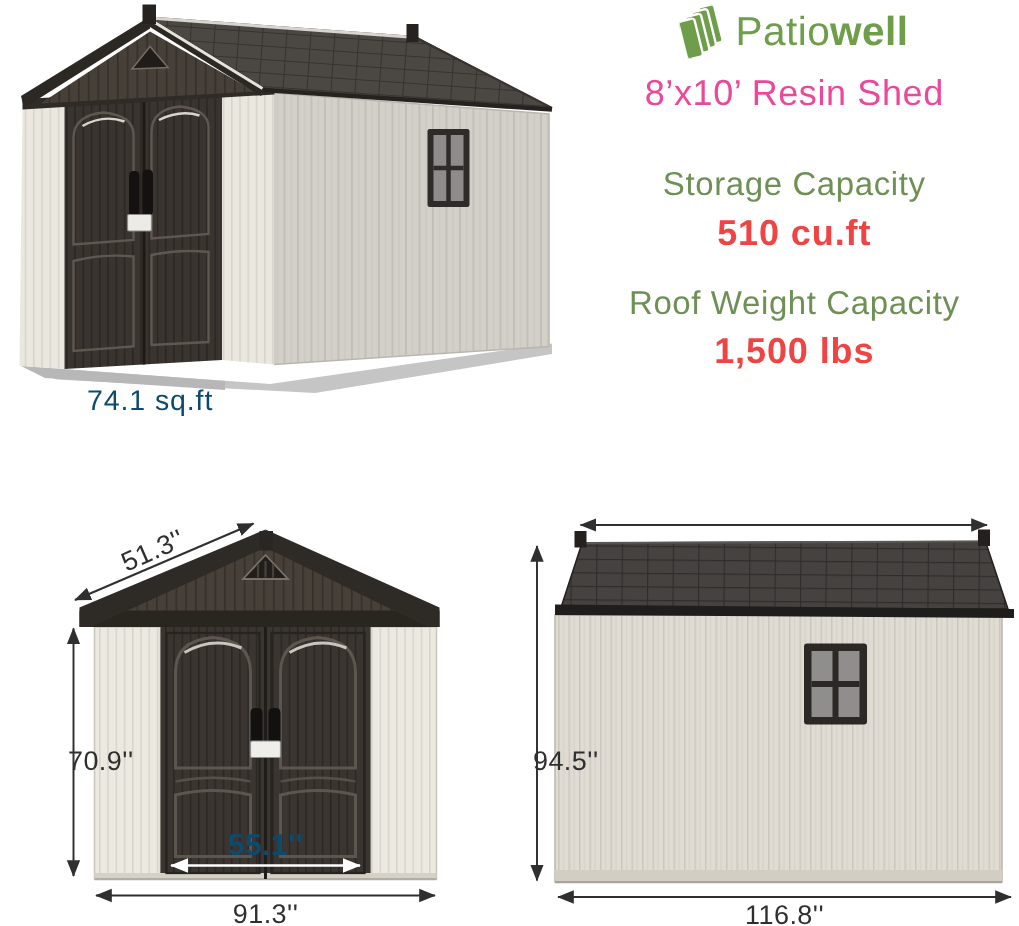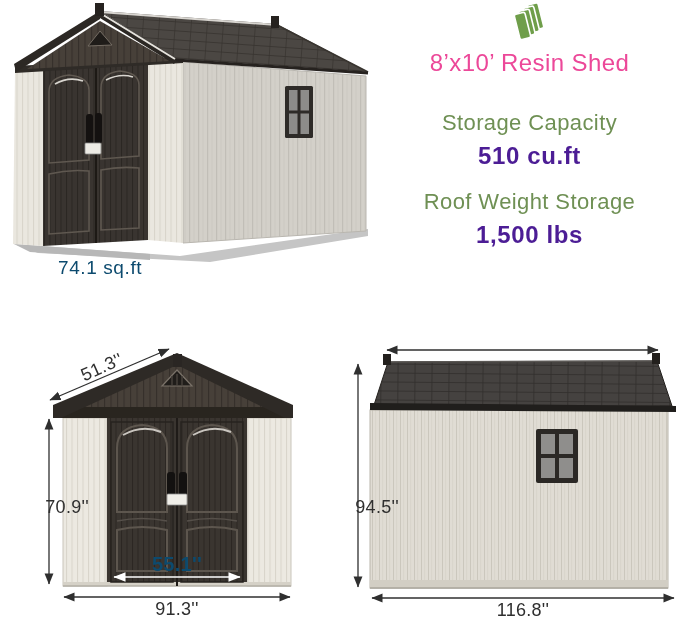--- a/index.html
+++ b/index.html
@@ -9,21 +9,21 @@
   }
   .abs{position:absolute;}
   svg{display:block;}
   
   .info{position:absolute;left:380px;top:0;width:299px;text-align:center;}
   .logo-row{position:absolute;left:0;top:3px;width:100%;display:flex;align-items:center;justify-content:center;gap:7px;}
   .logo-text{font-size:27px;color:#6f9e4a;letter-spacing:.3px;}
   .logo-text .bold{font-weight:700;}
   .title{position:absolute;left:0;top:49px;width:100%;font-size:24px;font-weight:400;color:#ec4899;letter-spacing:.4px;}
   .spec-label{position:absolute;left:0;width:100%;font-size:22px;font-weight:500;color:#6f9054;letter-spacing:.4px;}
-  .spec-value{position:absolute;left:0;width:100%;font-size:24px;font-weight:700;color:#4c1d95;letter-spacing:.6px;}
+  .spec-value{position:absolute;left:0;width:100%;font-size:24px;font-weight:700;color:#ef4444;letter-spacing:.6px;}
   
   .dim{position:absolute;font-size:18px;color:#2f2f2f;letter-spacing:.3px;}
   .dim.c{text-align:center;}
   .dim.r{text-align:right;padding-left:45px;}
   .area-label{position:absolute;left:58px;top:257px;font-size:19px;color:#0c4a6e;letter-spacing:.6px;}
   .dim-rot{transform:rotate(-24deg);}
   .dim-white{color:#0c4a6e;font-weight:700;font-size:20px;}
 </style>
 </head>
 <body>
@@ -122,27 +122,28 @@
   <div class="info">
     <div class="logo-row">
       <svg width="30" height="36" viewBox="0 0 30 36">
         <g transform="rotate(-14 15 18)">
           <rect x="16" y="2" width="11" height="26" rx="2" fill="#6f9e4a" stroke="#ffffff" stroke-width="1.6"></rect>
           <rect x="11" y="4" width="11" height="26" rx="2" fill="#6f9e4a" stroke="#ffffff" stroke-width="1.6"></rect>
           <rect x="6" y="6" width="11" height="26" rx="2" fill="#6f9e4a" stroke="#ffffff" stroke-width="1.6"></rect>
           <rect x="1" y="8" width="11" height="26" rx="2" fill="#6f9e4a" stroke="#ffffff" stroke-width="1.6"></rect>
         </g>
       </svg>
+      <div class="logo-text"><span>Patio</span><span class="bold">well</span></div>
     </div>
 
     <div class="title">8’x10’ Resin Shed</div>
 
     <div class="spec-label" style="top:110px">Storage Capacity</div>
     <div class="spec-value" style="top:142px">510 cu.ft</div>
-    <div class="spec-label" style="top:189px">Roof Weight Storage</div>
+    <div class="spec-label" style="top:189px">Roof Weight Capacity</div>
     <div class="spec-value" style="top:221px">1,500 lbs</div>
   </div>
 
   <svg class="abs" style="left:0;top:328px" width="345" height="289" viewBox="0 0 345 289">
     <defs>
       <pattern id="s2-cream" width="5.5" height="10" patternUnits="userSpaceOnUse">
         <rect width="5.5" height="10" fill="#ece9e1"></rect>
         <rect width="1" height="10" fill="#d8d4ca"></rect>
       </pattern>
       <pattern id="s2-gable" width="6.5" height="10" patternUnits="userSpaceOnUse">

